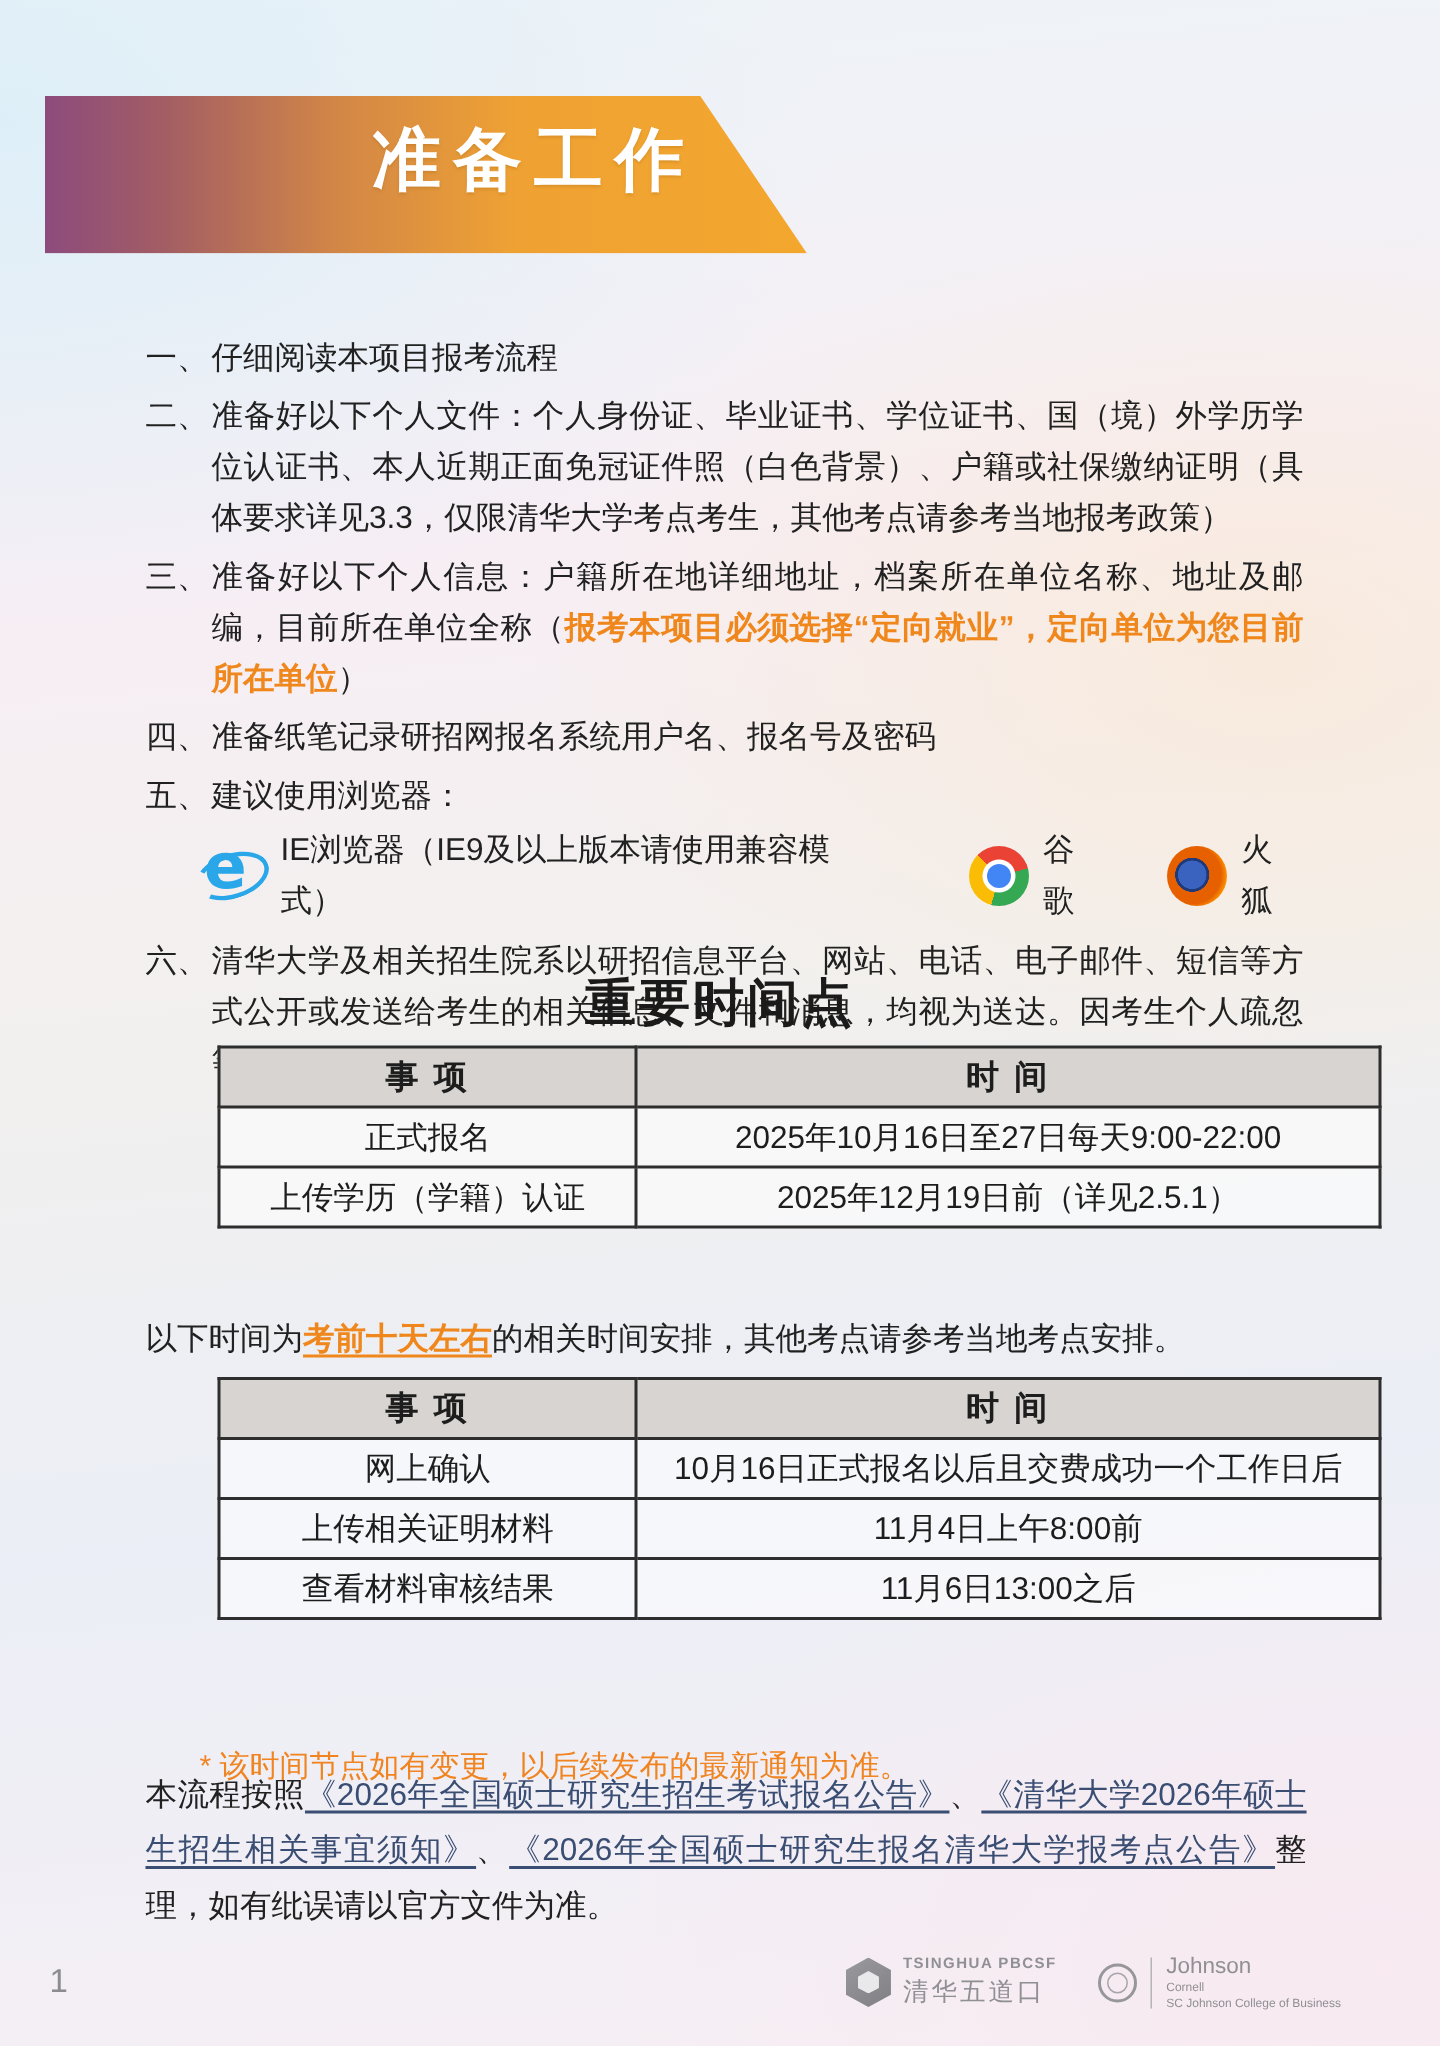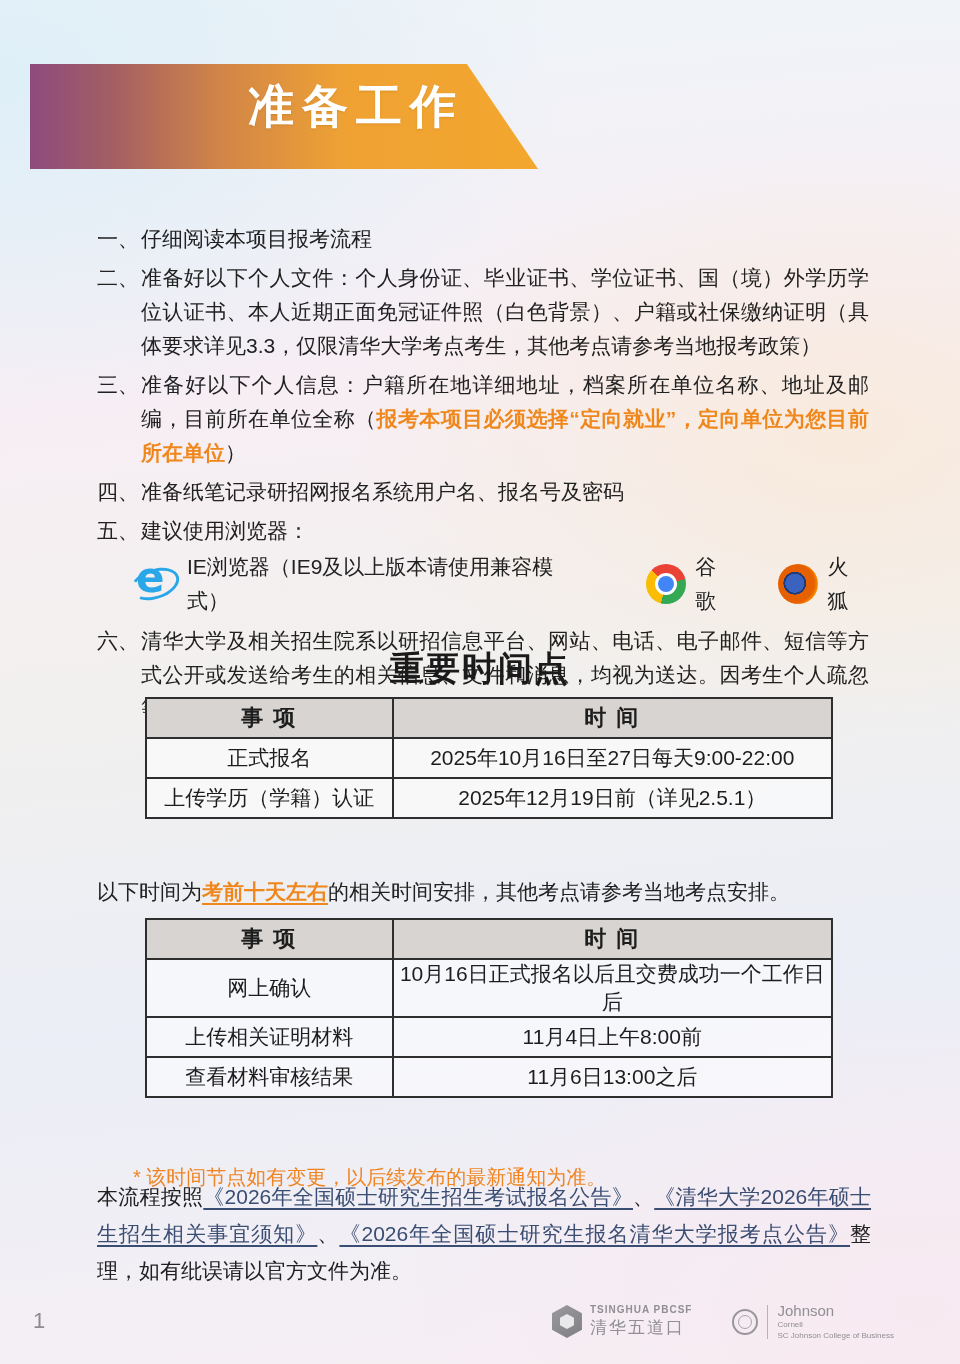--- a/index.html
+++ b/index.html
@@ -78,21 +78,21 @@
     background:radial-gradient(circle at 42% 48%,#3a63c0 0 30%,#1f3a7a 31% 36%,#e66000 37% 62%,#ff9500 75%,#ffcb00 100%);
   }
   .gap1 { width:56px; } .gap2 { width:42px; }
 
   
   .section-title {
     position:absolute; left:0; top:646px; width:960px; text-align:center;
     font-size:34px; font-weight:bold; color:#1a1a1a; letter-spacing:2px;
   }
   table.sched {
-    position:absolute; left:145px; width:688px; border-collapse:collapse;
+    position:absolute; left:145px; width:776px; border-collapse:collapse;
     font-size:21px; color:#1d1d1d; background:rgba(255,255,255,.55);
   }
   .t1 { top:697px; } .t2 { top:918px; }
   table.sched th, table.sched td { border:2px solid #2e2e2e; text-align:center; padding:0 6px; }
   table.sched th { background:#d7d4d1; font-weight:bold; font-size:22px; height:40px; letter-spacing:2px; }
   table.sched td { height:40px; }
   .col-item { width:243px; } .col-time { width:433px; }
 
   .note { position:absolute; left:97px; top:878px; font-size:21px; }
   .note .hl-u { color:#ef871c; font-weight:bold; text-decoration:underline; text-underline-offset:4px; }
@@ -101,21 +101,21 @@
 
   .closing {
     position:absolute; left:97px; top:1178px; width:774px;
     font-size:21px; line-height:37px; text-align:justify;
   }
   .doc-link { color:#3a4d72; text-decoration:underline; text-underline-offset:4px; cursor:pointer; }
 
   
   .page-num { position:absolute; left:33px; top:1308px; font-size:22px; color:#8b8b90; }
   .footer-logos { position:absolute; right:66px; top:1302px; display:flex; align-items:center; color:#8f8f94; }
-  .pbcsf { display:flex; align-items:center; margin-right:40px; }
+  .pbcsf { display:flex; align-items:center; margin-right:28px; }
   .pbcsf-mark {
     width:30px; height:33px; margin-right:8px;
     background:linear-gradient(145deg,#9a9a9e,#7f7f84);
     clip-path:polygon(50% 0%,100% 25%,100% 75%,50% 100%,0% 75%,0% 25%);
     position:relative;
   }
   .pbcsf-mark::after{ content:""; position:absolute; left:8px; top:9px; width:14px; height:15px; background:#e9e9ec;
     clip-path:polygon(50% 0%,100% 25%,100% 75%,50% 100%,0% 75%,0% 25%);}
   .pbcsf-text .en { font-size:10px; letter-spacing:1px; font-weight:bold; }
   .pbcsf-text .cn { font-size:17px; letter-spacing:2px; margin-top:1px; }

